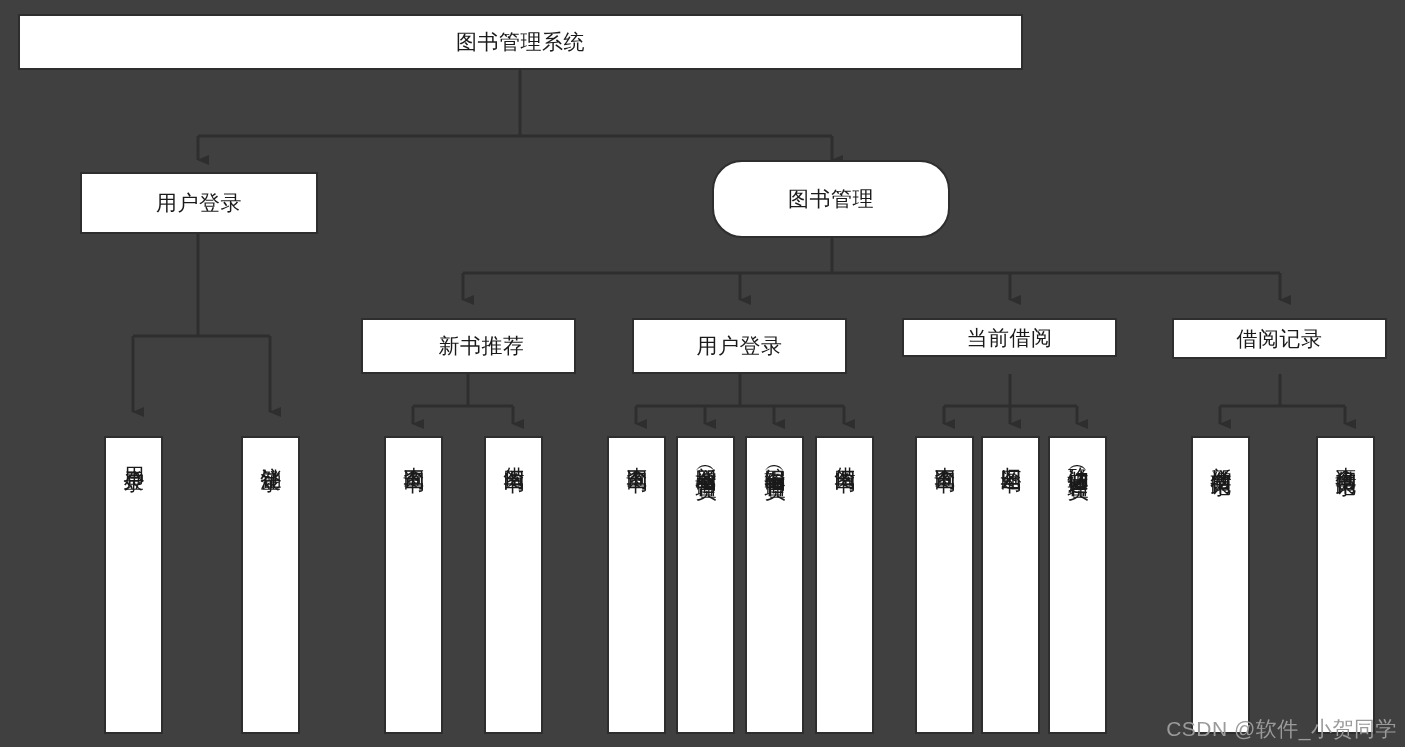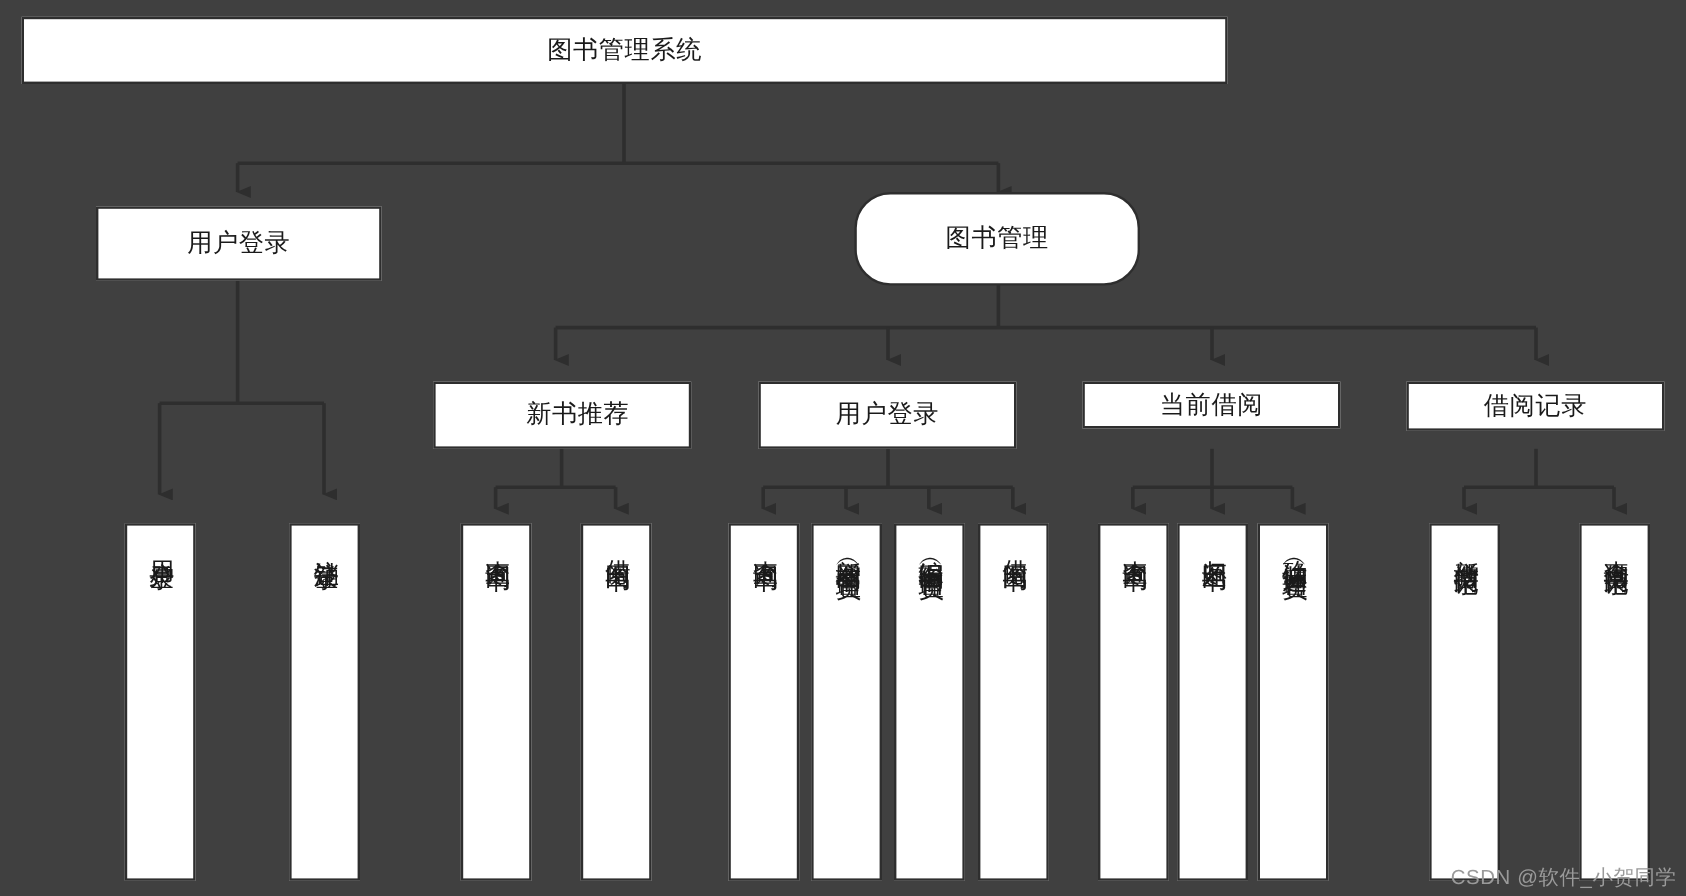--- a/index.html
+++ b/index.html
@@ -47,21 +47,21 @@
     text-orientation: upright;
     font-size: 21px;
     line-height: 1.28;
     letter-spacing: 2px;
     white-space: nowrap;
   }
   .watermark {
     position: absolute;
     right: 8px;
     bottom: 4px;
-    font-size: 17px;
+    font-size: 21px;
     color: #9a9a9a;
     letter-spacing: 0.5px;
     white-space: nowrap;
     text-align: right;
   }
 </style>
 </head>
 <body>
 
 <div id="canvas">

